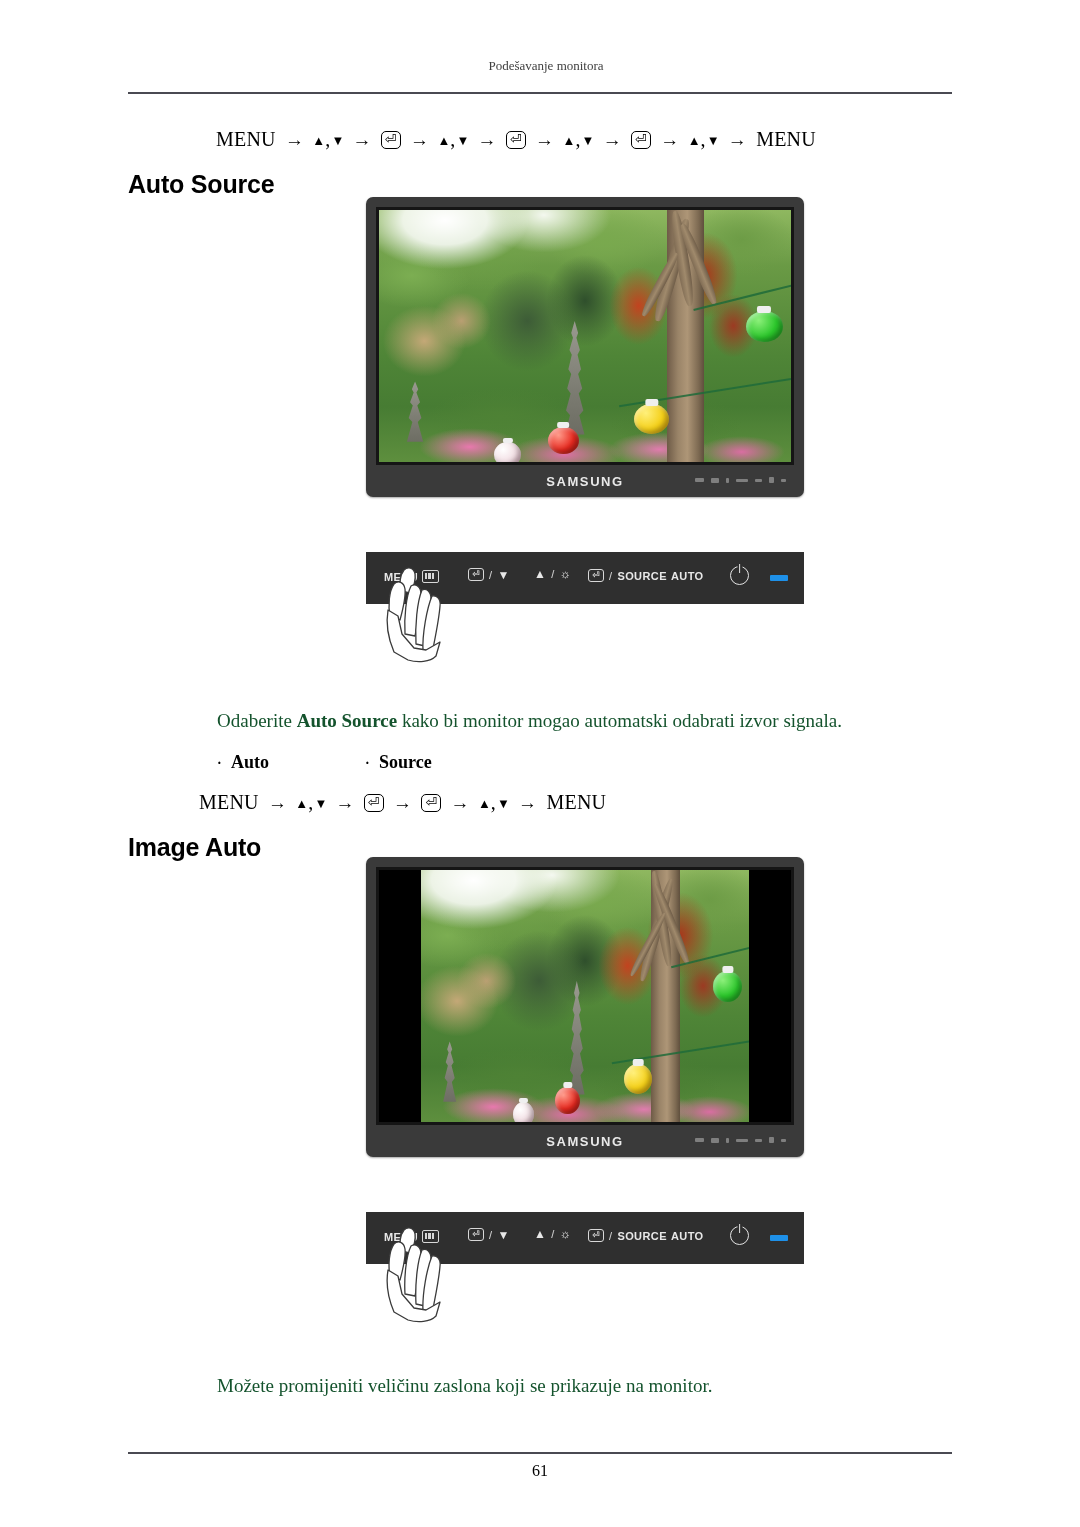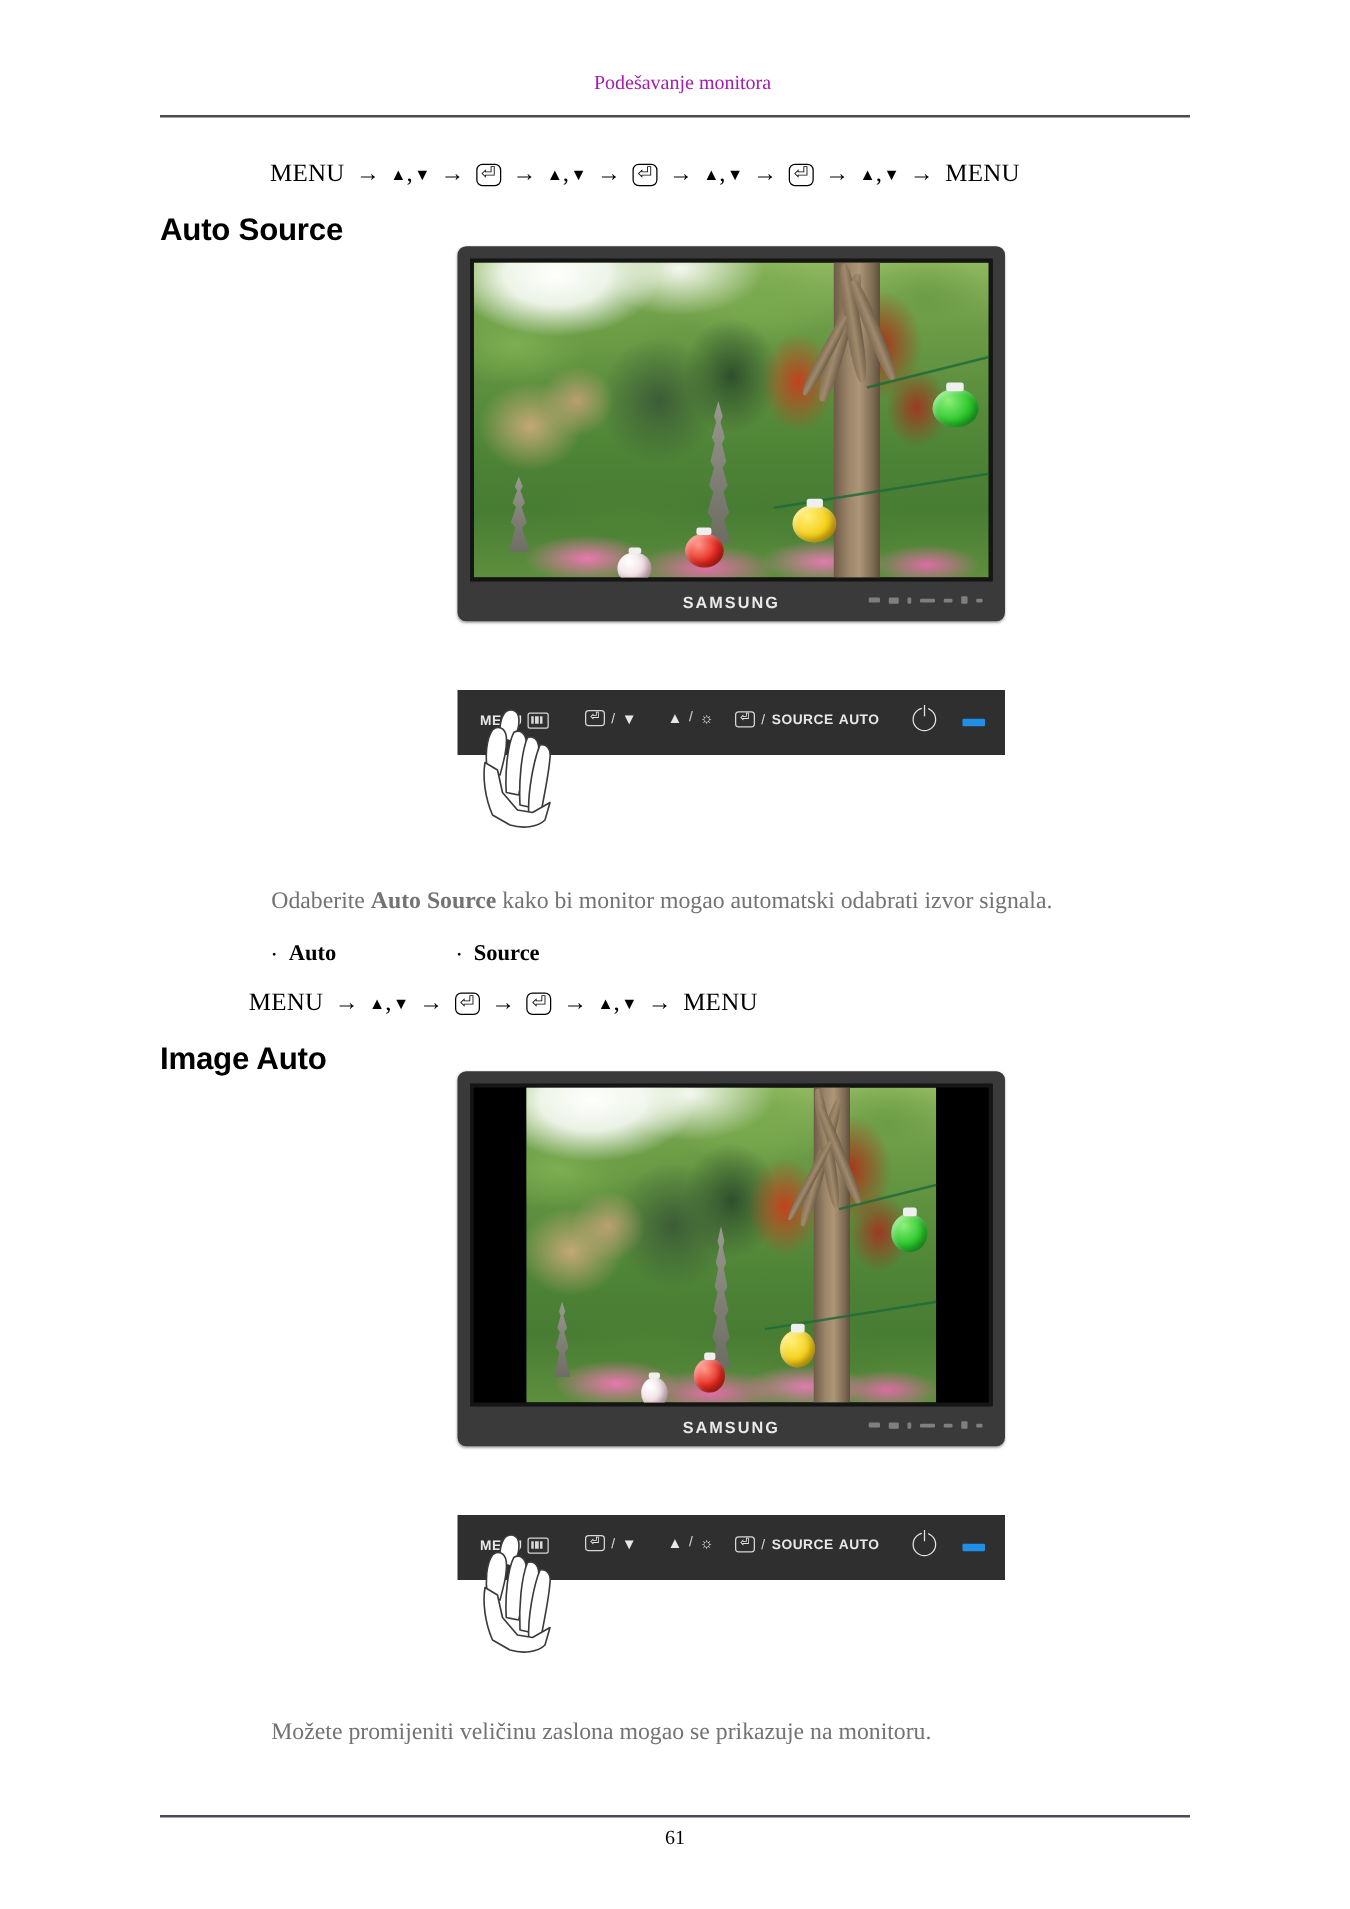--- a/index.html
+++ b/index.html
@@ -15,22 +15,22 @@
     color: #000000;
     overflow: hidden;
   }
 
   
   .page-header {
     position: absolute;
     left: 12px; right: 0; top: 58px;
     text-align: center;
     font-family: "Liberation Serif", serif;
-    font-size: 16px;
-    color: #a21caf;
+    font-size: 13px;
+    color: #404040;
   }
   .rule {
     position: absolute;
     left: 128px;
     width: 824px;
     height: 0;
     border-top: 2px solid #4a4a52;
   }
   .rule-top { top: 92px; }
   .rule-bottom { top: 1452px; }
@@ -375,21 +375,21 @@
     width: 86px;
     height: 100px;
     pointer-events: none;
   }
 
   
   .body-text {
     position: absolute;
     font-family: "Liberation Serif", serif;
     font-size: 19px;
-    color: #737373;
+    color: #14532d;
     white-space: nowrap;
   }
   .para-auto-source { left: 217px; top: 710px; }
   .para-image-size  { left: 217px; top: 1375px; }
   .para-auto-source b { font-family: "Liberation Serif", serif; font-weight: bold; }
 
   .bullet-row {
     position: absolute;
     left: 217px;
     top: 752px;
@@ -617,16 +617,16 @@
       <path d="M30 6 C34 2, 40 4, 41 10 C42 17, 39 24, 36 29 L27 27 C25 20, 26 11, 30 6 Z"></path>
       <path d="M20 20 C24 16, 30 18, 31 25 C32 34, 29 45, 26 56 L16 53 C14 41, 15 27, 20 20 Z"></path>
       <path d="M37 22 C42 19, 47 23, 47 30 C47 42, 44 58, 41 72 L31 70 C30 54, 32 32, 37 22 Z"></path>
       <path d="M48 26 C53 24, 57 28, 57 35 C57 48, 54 66, 51 82 L42 80 C41 62, 43 38, 48 26 Z"></path>
       <path d="M58 32 C63 31, 67 35, 66 42 C65 56, 61 74, 58 90 L49 88 C48 70, 53 44, 58 32 Z"></path>
       <path d="M14 46 C12 58, 14 74, 20 88 L34 96 C44 99, 56 98, 62 92 L66 78 L52 86 L40 84 L28 70 L24 52 Z"></path>
     </g>
   </svg>
 </div>
 
-<div class="body-text para-image-size">Možete promijeniti veličinu zaslona mogao se prikazuje na monitoru.</div>
+<div class="body-text para-image-size">Možete promijeniti veličinu zaslona koji se prikazuje na monitor.</div>
 
 <div class="rule rule-bottom"></div>
 <div class="page-number">61</div>
 
 </body></html>

